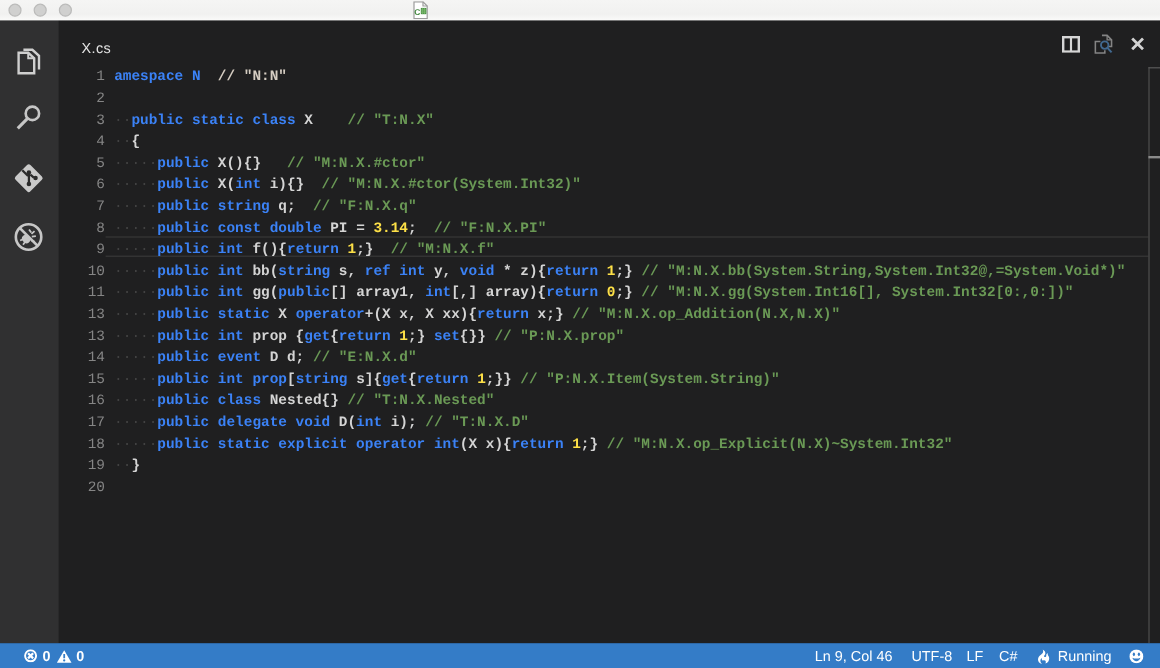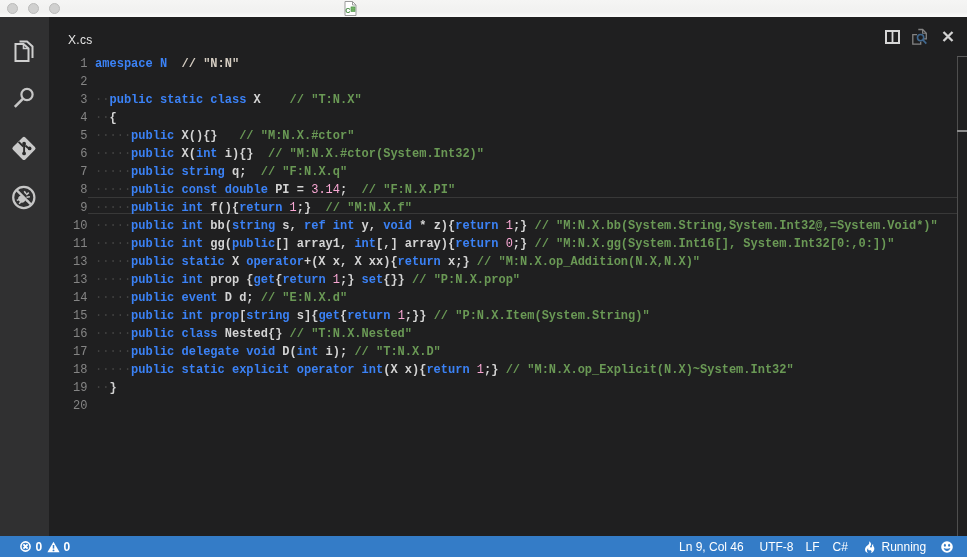--- a/index.html
+++ b/index.html
@@ -20,21 +20,21 @@
   #curline { position:absolute; left:39px; top:181px; width:869px; height:17px;
     border-top:1px solid #383838; border-bottom:1px solid #383838; }
   #gutter { position:absolute; left:0; top:38.5px; width:38.5px; text-align:right;
     font:12px "Liberation Mono", monospace; line-height:18px; color:#858585; }
   #codeclip { position:absolute; left:45px; top:38.5px; width:873px; height:483px; overflow:hidden; }
   #codepane { margin-left:-20.5px; font:bold 12px "Liberation Mono", monospace; line-height:18px;
     color:#d4d4d4; }
   .cl { height:18px; white-space:pre; }
   i { font-style:normal; color:#3b82f6; }
   u { text-decoration:none; color:#6a9955; }
-  b { font-weight:normal; color:#f9a8d4; }
+  b { font-weight:bold; color:#fde047; }
   q { quotes:none; color:#d5cdc2; }
   s { text-decoration:none; color:#424242; font-weight:normal; }
   
   #vline { position:absolute; left:907.5px; top:40px; width:1px; height:480px; background:#4e4e4e; }
   #tick1 { position:absolute; left:907.5px; top:40px; width:10.5px; height:1px; background:#5a5a5a; }
   #tick2 { position:absolute; left:907.5px; top:113.5px; width:10.5px; height:2px; background:#8b8b8b; }
   
   #statusbar { position:absolute; left:0; top:536px; width:967px; height:21px; background:#347cc7;
     font:12px "Liberation Sans", sans-serif; color:#ffffff; }
   #statusbar span { position:absolute; top:3.5px; white-space:nowrap; }

